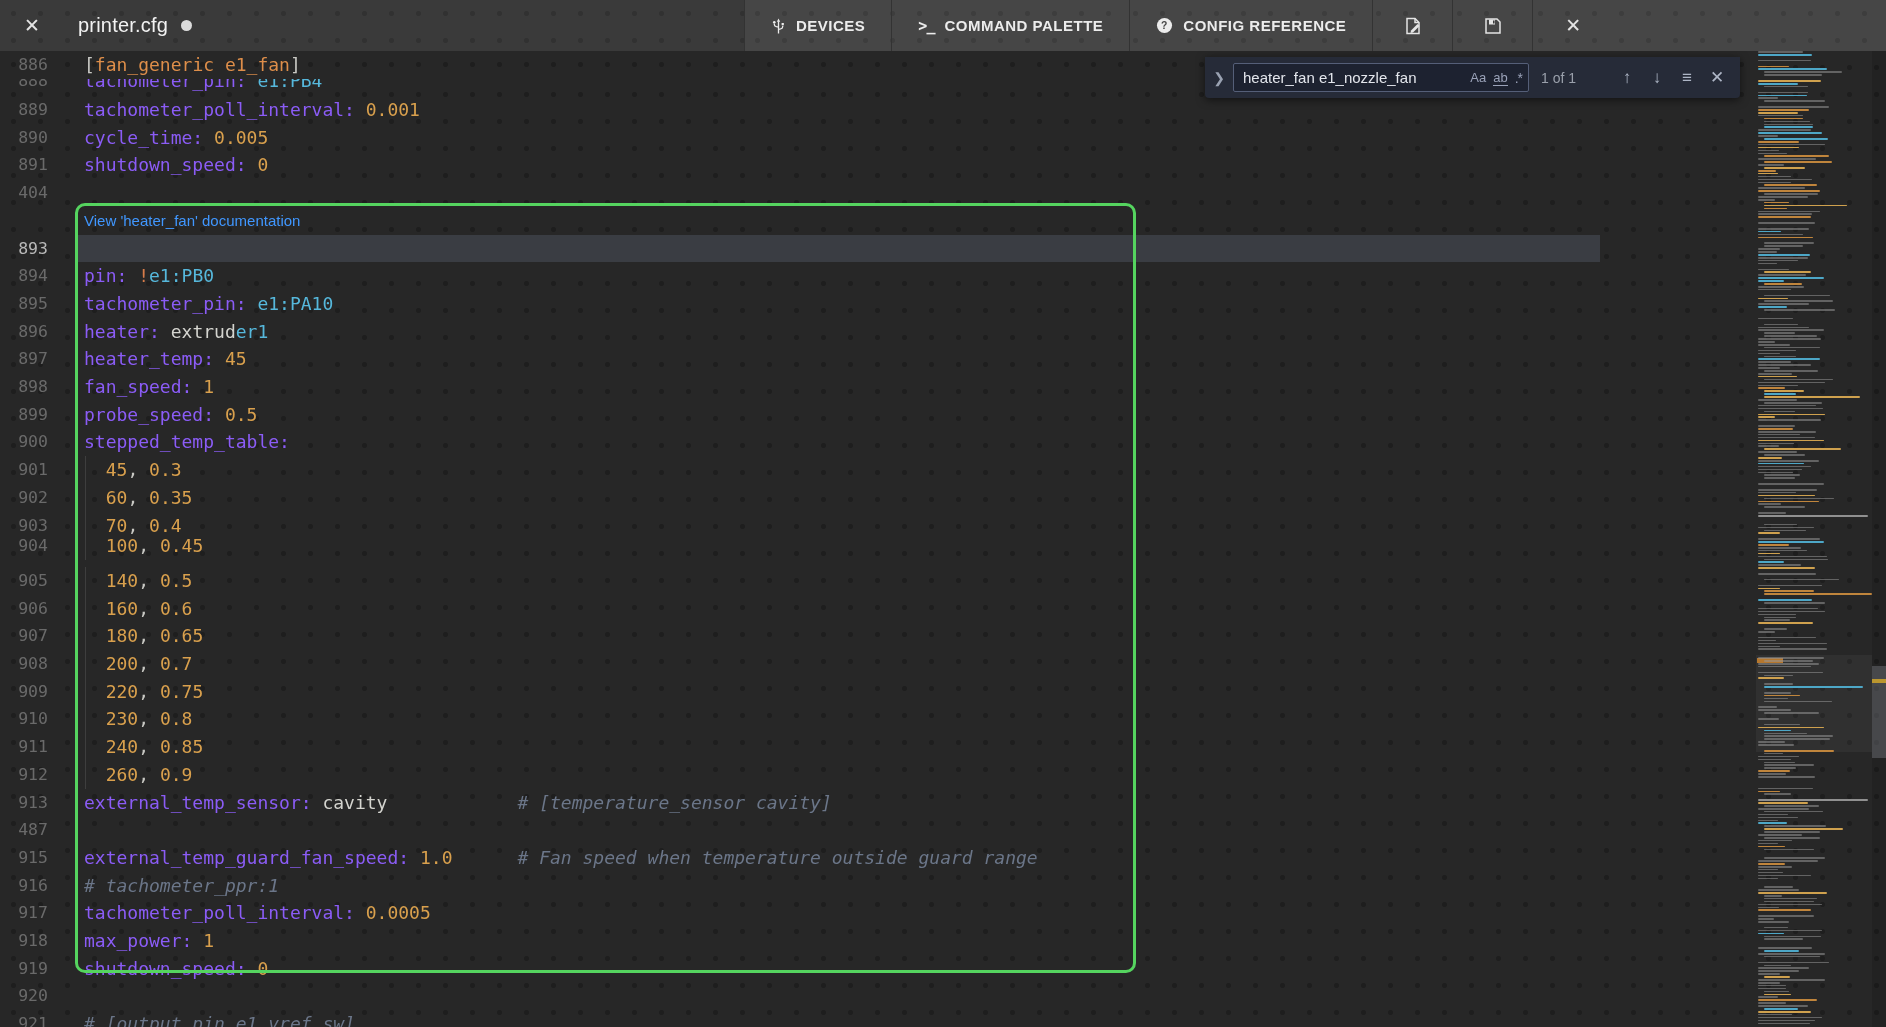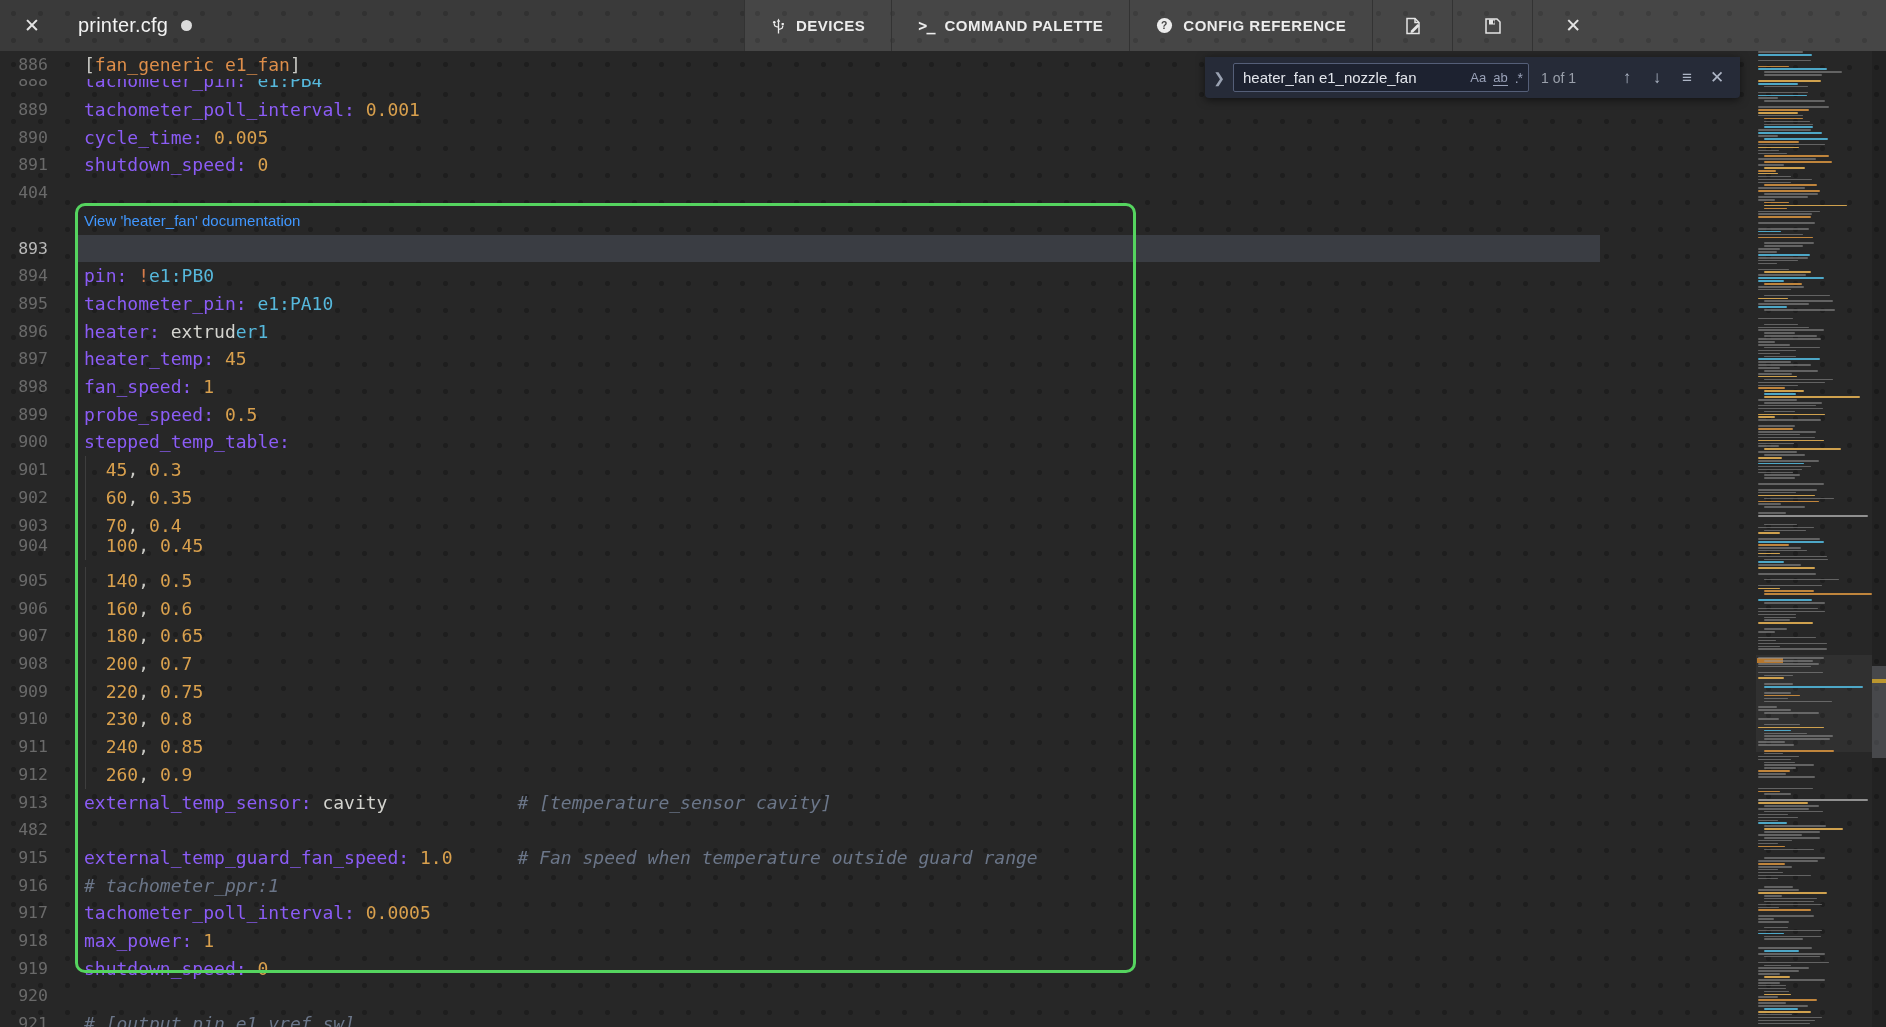--- a/index.html
+++ b/index.html
@@ -297,21 +297,21 @@
       </div>
       <div class="row code indent" style="top: 709.8px; height: 27.7px;">
         <span class="ln">912</span>
         <span class="code"><span class="tok-k">  </span><span class="tok-num">260</span><span class="tok-p">, </span><span class="tok-num">0.9</span></span>
       </div>
       <div class="row code" style="top: 737.5px; height: 27.7px;">
         <span class="ln">913</span>
         <span class="code"><span class="tok-k">external_temp_sensor: </span><span class="tok-w">cavity</span><span class="tok-k">            </span><span class="tok-c"># [temperature_sensor cavity]</span></span>
       </div>
       <div class="row code" style="top: 765.2px; height: 27.7px;">
-        <span class="ln">482</span>
+        <span class="ln">487</span>
       </div>
       <div class="row code" style="top: 792.9px; height: 27.7px;">
         <span class="ln">915</span>
         <span class="code"><span class="tok-k">external_temp_guard_fan_speed: </span><span class="tok-num">1.0</span><span class="tok-k">      </span><span class="tok-c"># Fan speed when temperature outside guard range</span></span>
       </div>
       <div class="row code" style="top: 820.6px; height: 27.7px;">
         <span class="ln">916</span>
         <span class="code"><span class="tok-c"># tachometer_ppr:1</span></span>
       </div>
       <div class="row code" style="top: 848.3px; height: 27.7px;">

